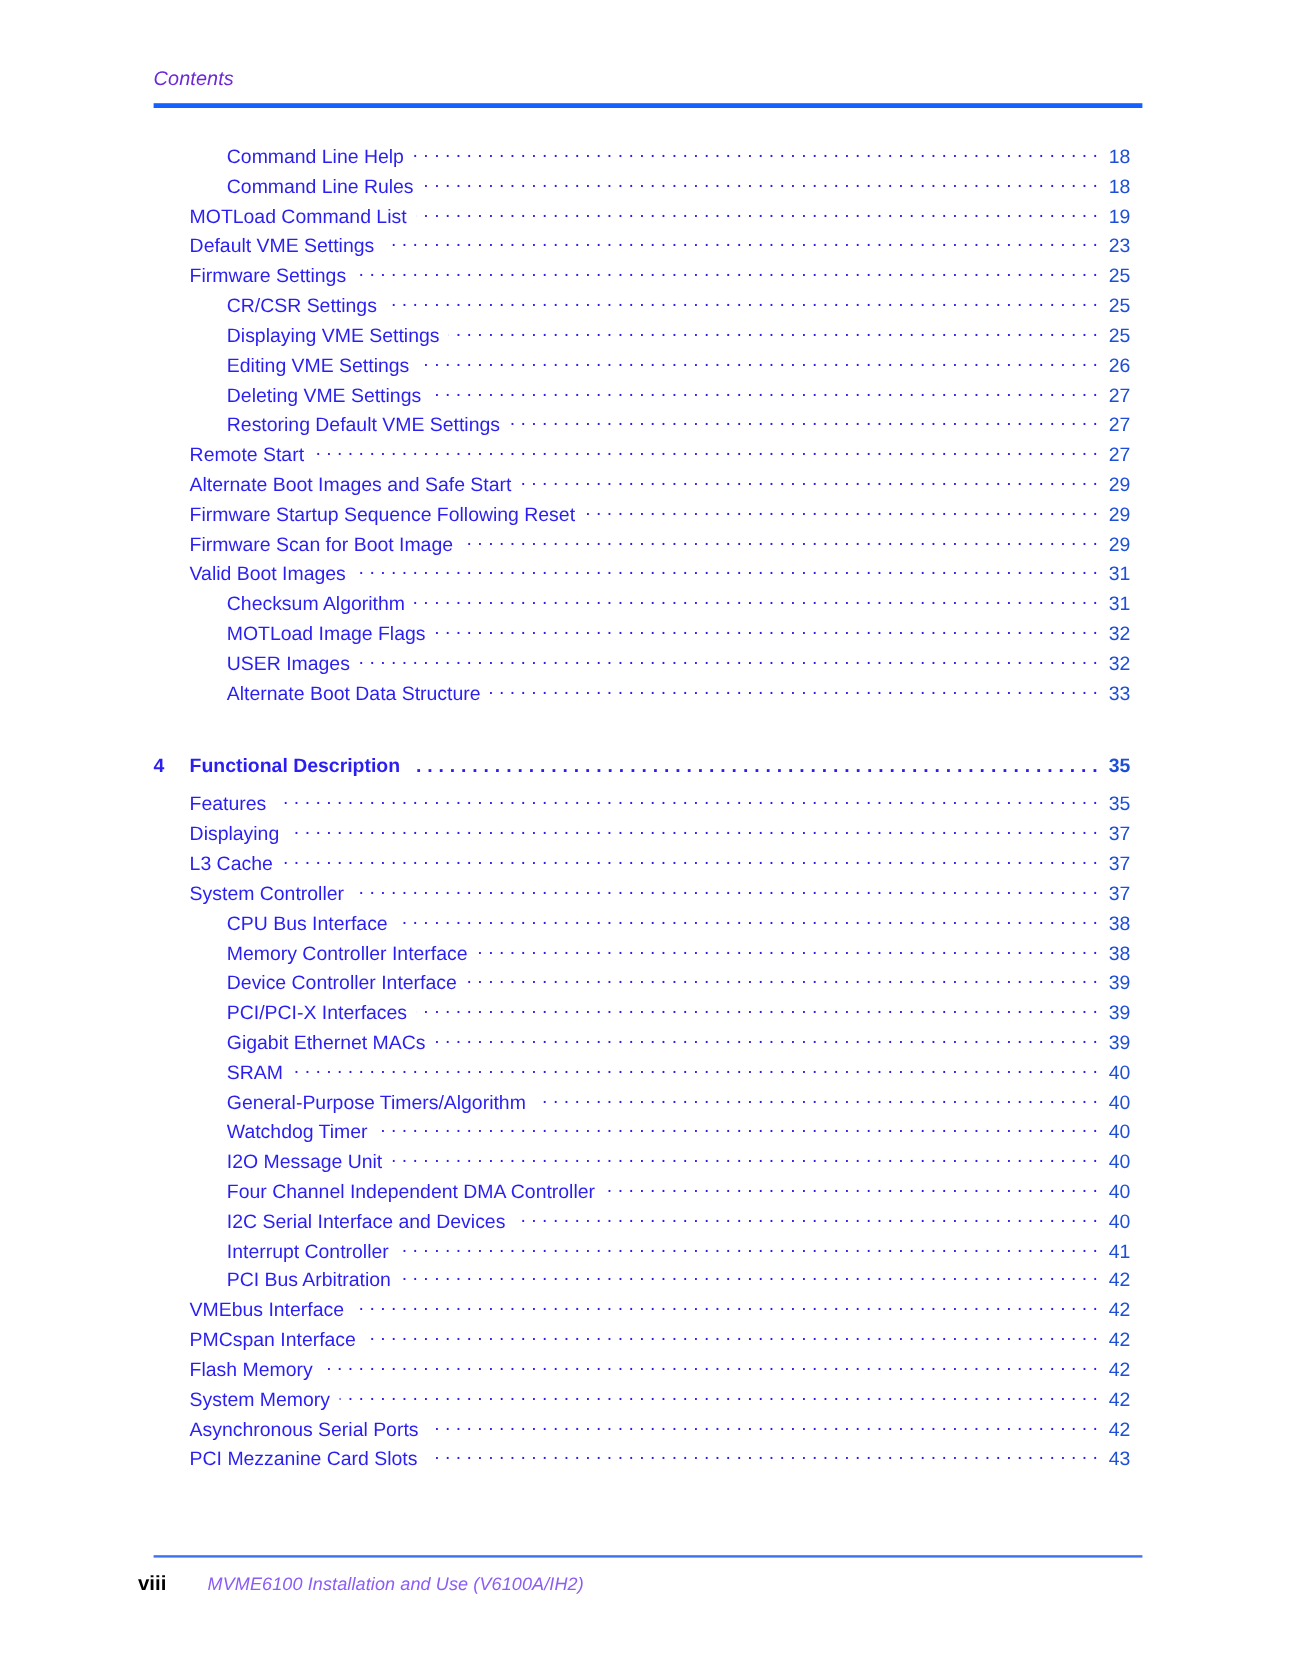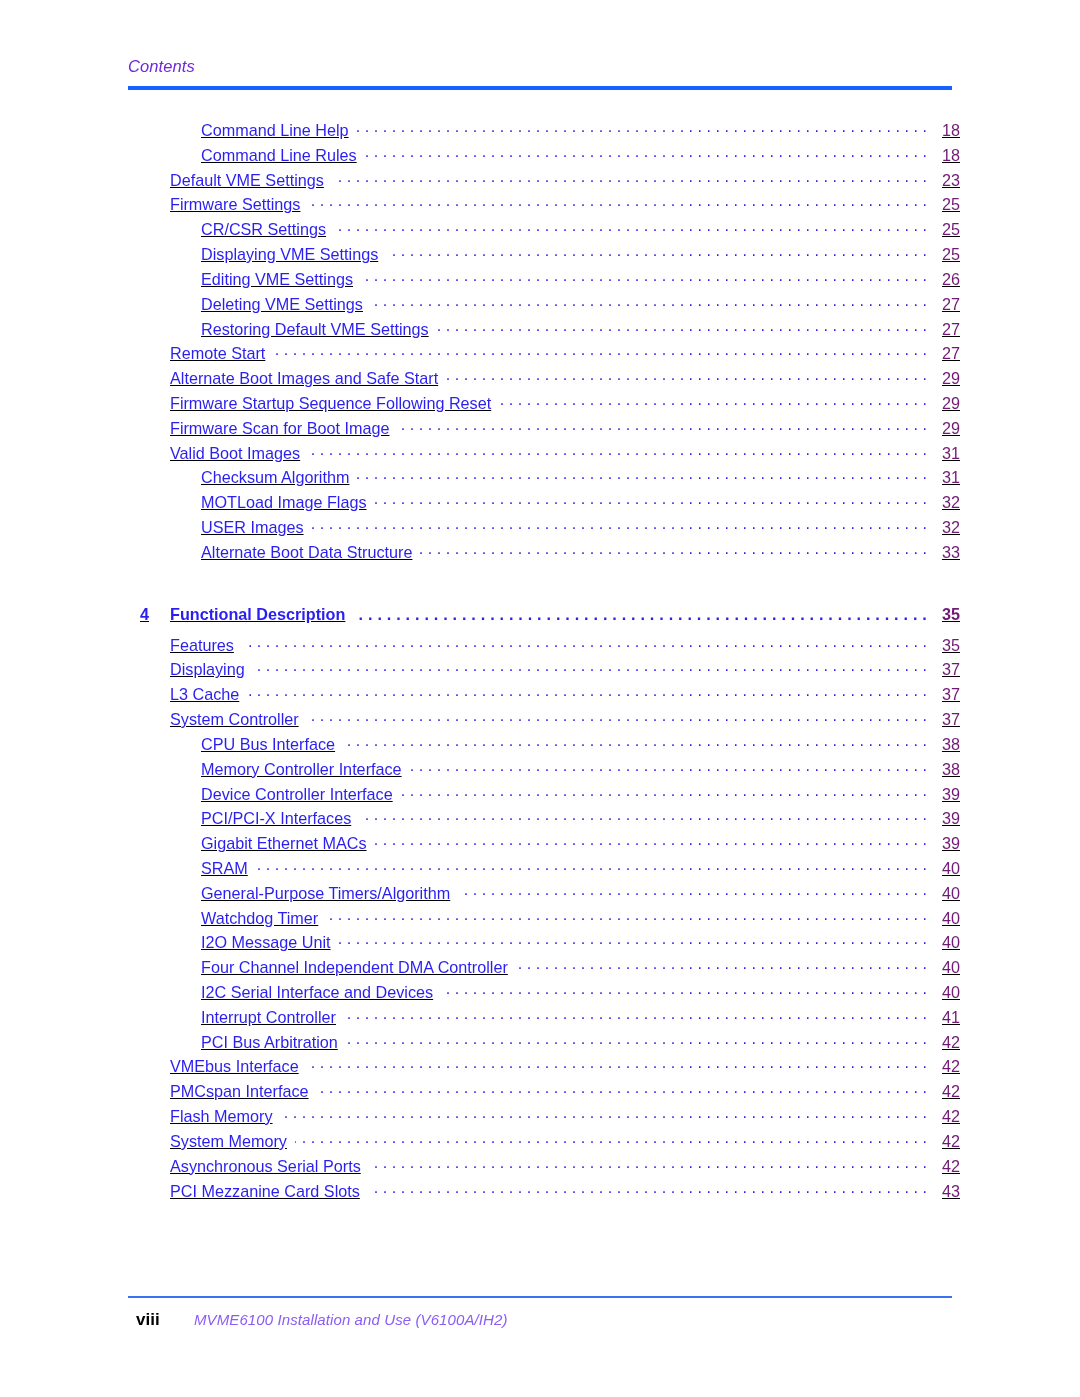--- a/index.html
+++ b/index.html
@@ -40,24 +40,23 @@
     left: 128px;
     top: 86px;
     width: 824px;
     height: 4px;
     background: #1560ff;
   }
 
   
   .toc {
     position: absolute;
-    left: 140px;
+    left: 128px;
     top: 120px;
     width: 826px;
-    text-decoration: underline;
   }
 
   .toc-row {
     display: flex;
     align-items: baseline;
     height: 24.82px;
     font-size: 16.2px;
     color: #2a1ff0;
     white-space: nowrap;
   }
@@ -92,24 +91,24 @@
     bottom: 0;
     font-size: 16.2px;
     letter-spacing: 0px;
     color: #2a1ff0;
     white-space: nowrap;
   }
 
   .pageno {
     flex: 0 0 auto;
     width: 30px;
-    text-align: center;
+    text-align: left;
     padding-left: 7px;
     font-size: 16.2px;
-    color: #701a75;
+    color: #1d4ed8;
   }
 
   
   .lvl1 .toc-label { padding-left: 0px; }
   .lvl2 .toc-label { padding-left: 31px; }
 
   
   .toc-row.chapter {
     font-weight: bold;
     height: 38px;
@@ -126,21 +125,21 @@
   .footer-rule {
     position: absolute;
     left: 128px;
     top: 1296px;
     width: 824px;
     height: 2px;
     background: #3a72f0;
   }
   .footer {
     position: absolute;
-    left: 136px;
+    left: 115px;
     top: 1310px;
     width: 824px;
     display: flex;
     align-items: baseline;
   }
   .footer-pageno {
     font-weight: bold;
     font-size: 17px;
     color: #000000;
     width: 58px;
@@ -171,20 +170,26 @@
         <span class="pageno">18</span>
       </div>
       <div class="toc-row lvl2">
         <span class="chap-num blank"></span>
         <span class="toc-label">Command Line Rules</span>
         <span class="leader"></span>
         <span class="pageno">18</span>
       </div>
       <div class="toc-row lvl1">
         <span class="chap-num blank"></span>
+        <span class="toc-label">MOTLoad Command List</span>
+        <span class="leader"></span>
+        <span class="pageno">19</span>
+      </div>
+      <div class="toc-row lvl1">
+        <span class="chap-num blank"></span>
         <span class="toc-label">Default VME Settings</span>
         <span class="leader"></span>
         <span class="pageno">23</span>
       </div>
       <div class="toc-row lvl1">
         <span class="chap-num blank"></span>
         <span class="toc-label">Firmware Settings</span>
         <span class="leader"></span>
         <span class="pageno">25</span>
       </div>

